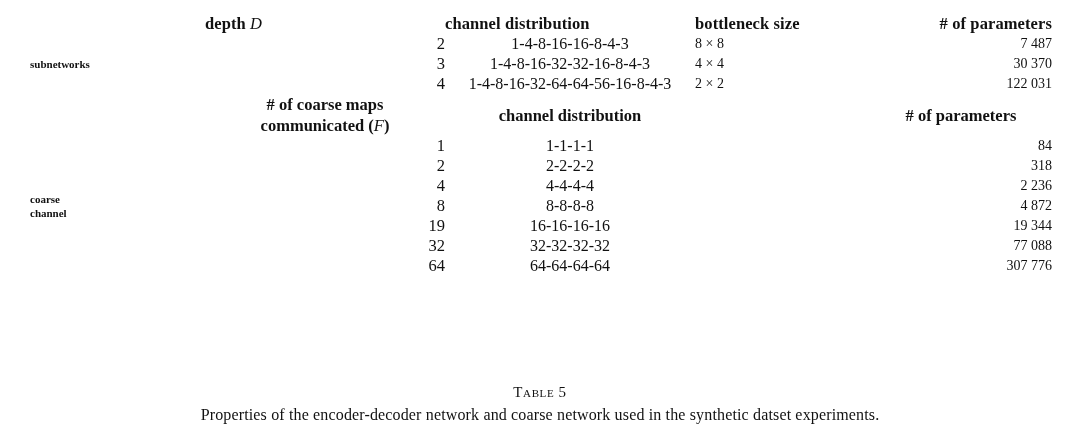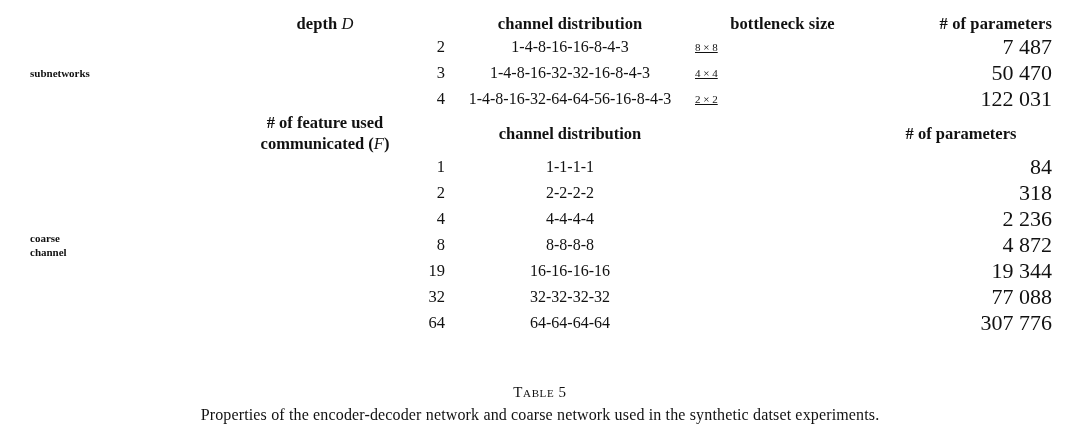--- a/index.html
+++ b/index.html
@@ -55,21 +55,21 @@
 
   
   .c-label  { width: 175px; }
   .c-depth  { width: 240px; }
   .c-chan   { width: 250px; }
   .c-bneck  { width: 175px; }
   .c-param  { width: 182px; }
 
   .hdr {
     font-weight: bold;
-    text-align: center;
+    text-align: left;
     font-size: 16.5px;
     padding-top: 5px;
     padding-bottom: 6px;
     letter-spacing: 0.1px;
   }
   .hdr-r { text-align: right; }
   .hdr .it { font-style: italic; font-weight: normal; }
   .hdr2 {
     font-weight: bold;
     text-align: center;
@@ -79,22 +79,22 @@
     padding-bottom: 9px;
   }
   .rowlabel {
     font-weight: bold;
     text-align: left;
     font-size: 11px;
     line-height: 1.32;
     padding-left: 2px;
   }
   .cell-chan { text-align: center; font-size: 16px; padding: 2.1px 0; }
-  .cell-bneck { text-align: left; font-size: 11px; padding: 2.1px 0 2.1px 22px; text-decoration: underline; }
-  .cell-param { text-align: right; font-size: 22px; padding: 2.1px 0; }
+  .cell-bneck { text-align: left; font-size: 14px; padding: 2.1px 0 2.1px 22px; }
+  .cell-param { text-align: right; font-size: 14px; padding: 2.1px 0; }
   .cell-depth { text-align: right; font-size: 16.5px; padding: 2.1px 42px 2.1px 0; }
   .cell-f { text-align: right; font-size: 16.5px; padding: 2.1px 42px 2.1px 0; }
 
   .caption-block {
     position: absolute;
     left: 0;
     top: 384px;
     width: 1080px;
     text-align: center;
   }
@@ -150,41 +150,41 @@
           <td class="rowlabel" rowspan="3">subnetworks</td>
           <td class="cell-depth">2</td>
           <td class="cell-chan">1-4-8-16-16-8-4-3</td>
           <td class="cell-bneck">8 × 8</td>
           <td class="cell-param">7 487</td>
         </tr>
         <tr>
           <td class="cell-depth">3</td>
           <td class="cell-chan">1-4-8-16-32-32-16-8-4-3</td>
           <td class="cell-bneck">4 × 4</td>
-          <td class="cell-param">50 470</td>
+          <td class="cell-param">30 370</td>
         </tr>
         <tr>
           <td class="cell-depth">4</td>
           <td class="cell-chan">1-4-8-16-32-64-64-56-16-8-4-3</td>
           <td class="cell-bneck">2 × 2</td>
           <td class="cell-param">122 031</td>
         </tr>
 
         <tr class="rule-row">
             <td class="sp-below" colspan="5"></td>
           </tr>
 
         <tr class="rule-row">
           <td class="rule-thin" colspan="5"></td>
         </tr>
 
         <tr>
           <td class="hdr2"></td>
           <td class="hdr2">
-            <span># of feature used</span><br>
+            <span># of coarse maps</span><br>
             <span>communicated</span> (<span class="it">F</span>)
           </td>
           <td class="hdr2">channel distribution</td>
           <td class="hdr2"></td>
           <td class="hdr2 hdr-r"># of parameters</td>
         </tr>
 
         <tr class="rule-row">
           <td class="rule-thin" colspan="5"></td>
         </tr>

